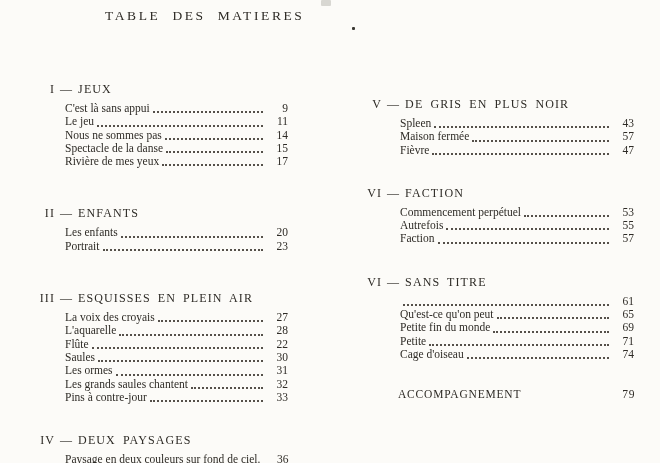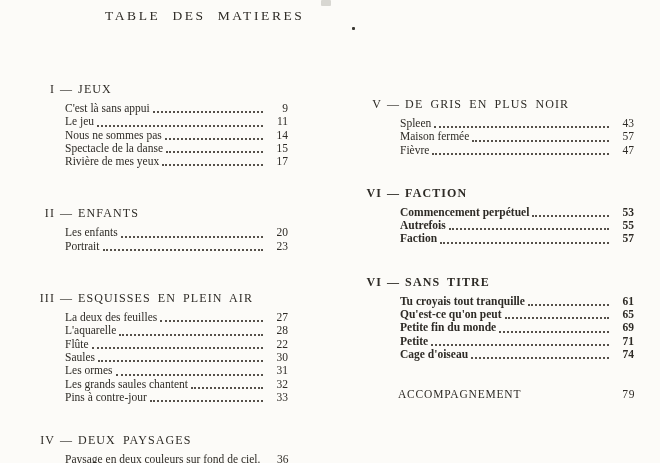--- a/index.html
+++ b/index.html
@@ -31,21 +31,21 @@
   .numeral{text-align:right;}
   .col-left .numeral{width:17px;}
   .col-right .numeral{width:26px;}
   .dash{padding:0 5px;}
   .entries{margin-top:5px;}
   .col-left .entries{padding-left:27px;}
   .col-right .entries{padding-left:44px;}
 
   .col-left .toc-section + .toc-section{margin-top:38px;}
   .col-left .toc-section:nth-child(4){margin-top:29px;}
-  .col-right .toc-section + .toc-section{margin-top:29px;font-weight:bold;}
+  .col-right .toc-section + .toc-section{margin-top:29px;}
 
   .toc-row{
     display:flex;align-items:flex-end;
     font-size:11.5px;line-height:13.3px;white-space:nowrap;
   }
   .entry-label{flex:0 0 auto;}
   .leader{flex:1 1 auto;position:relative;min-width:6px;}
   .leader::after{
     content:"";position:absolute;left:3px;right:3px;bottom:2px;
     border-bottom:2px dotted var(--dot);
@@ -127,21 +127,21 @@
         </div>
       </section>
       <section class="toc-section">
         <div class="head">
           <span class="numeral">III</span>
           <span class="dash">—</span>
           <span class="section-title">ESQUISSES EN PLEIN AIR</span>
         </div>
         <div class="entries">
           <div class="toc-row">
-            <span class="entry-label">La deux des feuilles</span>
+            <span class="entry-label">La voix des croyais</span>
             <span class="leader"></span>
             <span class="entry-page">27</span>
           </div>
           <div class="toc-row">
             <span class="entry-label">L'aquarelle</span>
             <span class="leader"></span>
             <span class="entry-page">28</span>
           </div>
           <div class="toc-row">
             <span class="entry-label">Flûte</span>
@@ -240,21 +240,20 @@
         </div>
       </section>
       <section class="toc-section">
         <div class="head">
           <span class="numeral">VI</span>
           <span class="dash">—</span>
           <span class="section-title">SANS TITRE</span>
         </div>
         <div class="entries">
           <div class="toc-row">
-            <span class="entry-label">Tu croyais tout tranquille</span>
             <span class="leader"></span>
             <span class="entry-page">61</span>
           </div>
           <div class="toc-row">
             <span class="entry-label">Qu'est-ce qu'on peut</span>
             <span class="leader"></span>
             <span class="entry-page">65</span>
           </div>
           <div class="toc-row">
             <span class="entry-label">Petite fin du monde</span>

